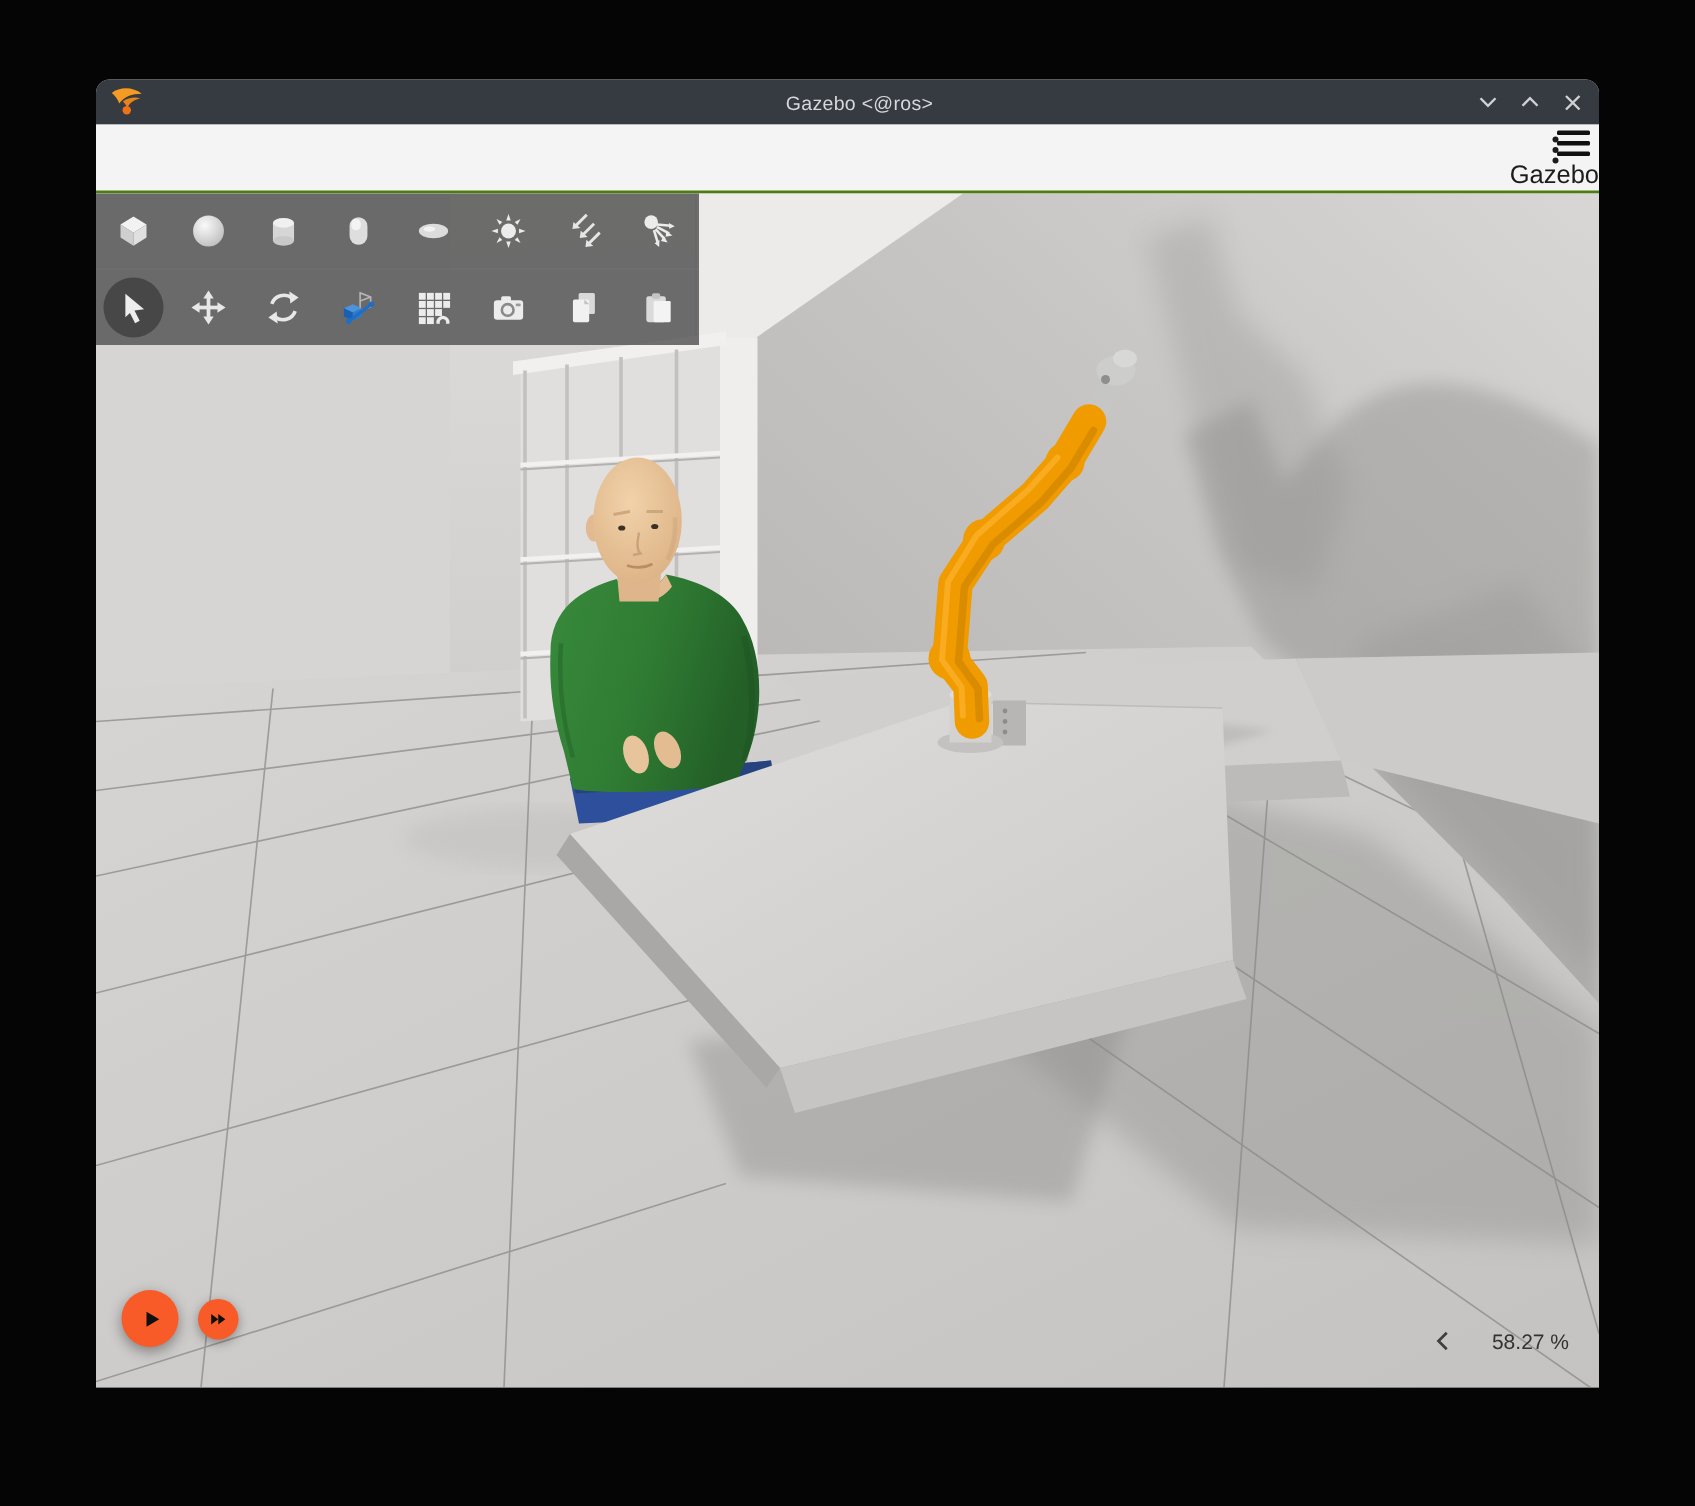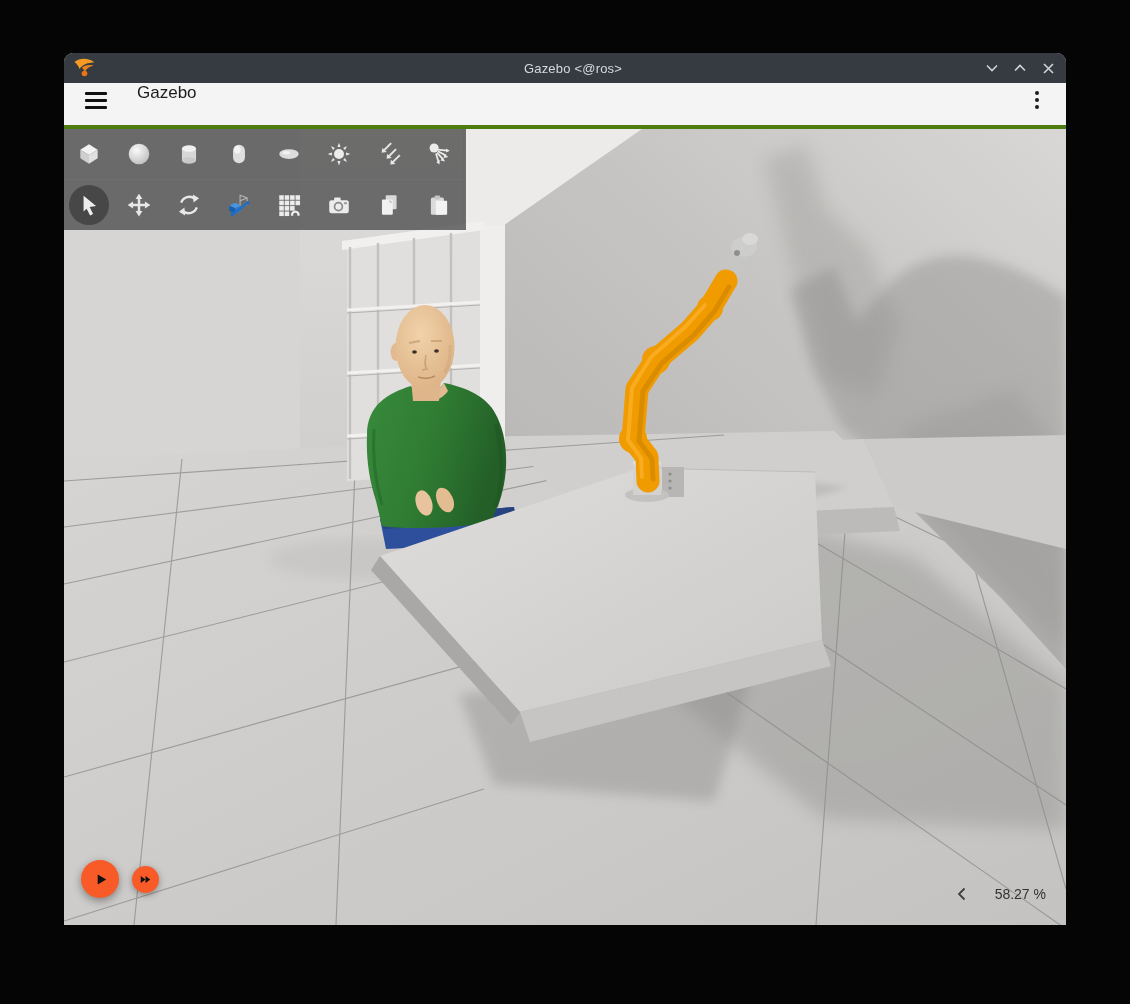--- a/index.html
+++ b/index.html
@@ -11,21 +11,21 @@
     position:absolute;left:64px;top:53px;width:1002px;height:872px;
     border-radius:9px 9px 0 0;overflow:hidden;background:#c9c8c6;
   }
   
   .titlebar{height:30px;background:#363b41;position:relative;display:flex;align-items:center;padding-left:16px;}
   .tb-logo{position:absolute;left:9px;top:4px;width:24px;height:22px;}
   .tb-title{flex:1;text-align:center;color:#d6d9db;font-size:13px;letter-spacing:.2px;}
   .tb-controls{position:absolute;right:6px;top:0;height:30px;display:flex;align-items:center;gap:4px;}
   .tb-btn{width:24px;height:24px;border:none;background:transparent;display:flex;align-items:center;justify-content:center;cursor:pointer;padding:0;}
   
-  .appbar{height:46px;background:#f4f4f4;display:flex;align-items:flex-start;position:relative;border-bottom:4px solid #4d7c0f;box-sizing:border-box;}
+  .appbar{height:46px;background:#f4f4f4;display:flex;align-items:flex-end;position:relative;border-bottom:2px solid #4d7c0f;box-sizing:border-box;flex-direction:column;}
   .menu-btn{margin-left:15px;width:34px;height:34px;border:none;background:transparent;display:flex;flex-direction:column;justify-content:center;gap:4px;cursor:pointer;padding:0 6px;}
   .menu-btn span{display:block;height:3px;background:#111;border-radius:1px;}
   .app-title{margin-left:24px;font-size:17px;color:#1c1c1c;}
   .kebab-btn{position:absolute;right:14px;width:30px;height:34px;border:none;background:transparent;display:flex;flex-direction:column;align-items:center;justify-content:center;gap:3px;cursor:pointer;}
   .kebab-btn i{width:4px;height:4px;border-radius:50%;background:#1c1c1c;}
   
   .viewport{position:absolute;left:0;top:76px;width:1002px;height:796px;background:#c9c8c6;}
   .scene{position:absolute;left:0;top:0;width:100%;height:100%;}
   
   .toolpanel{position:absolute;left:0;top:0;width:402px;background:rgba(86,86,86,.84);}

